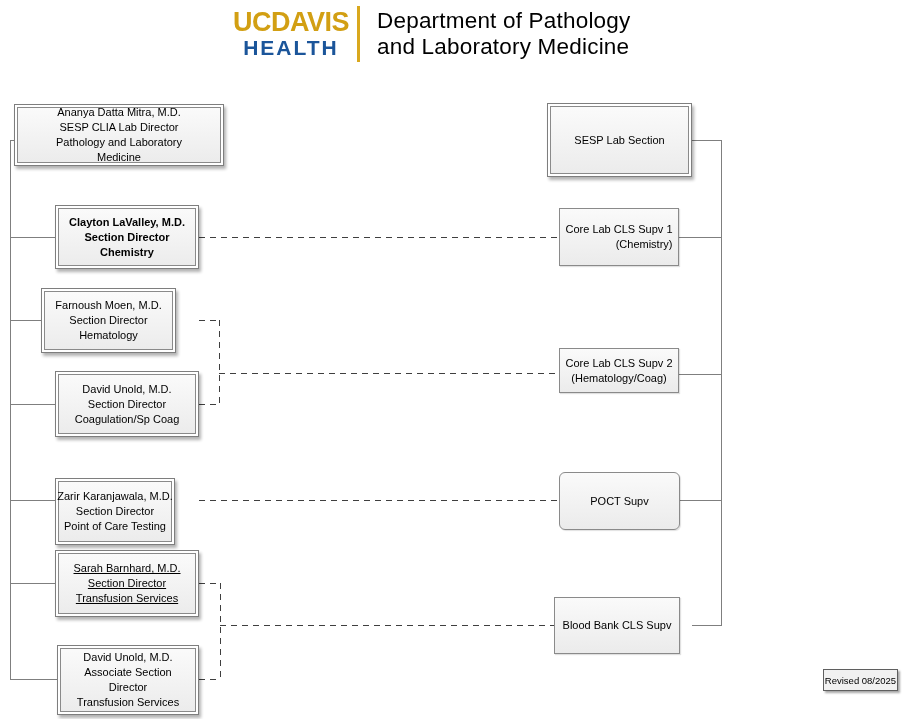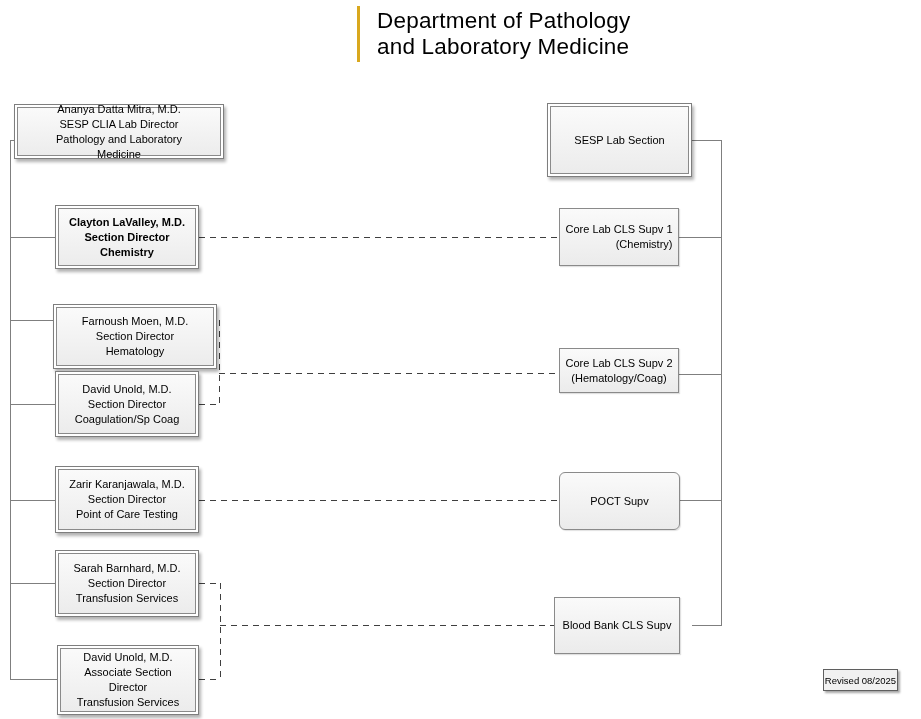--- a/index.html
+++ b/index.html
@@ -42,20 +42,24 @@
   .dash-h{position:absolute;height:1px;z-index:1;
     background:repeating-linear-gradient(90deg,#3f3f3f 0 6px,transparent 6px 11px);}
   .dash-v{position:absolute;width:1px;z-index:1;
     background:repeating-linear-gradient(180deg,#3f3f3f 0 6px,transparent 6px 11px);}
 </style>
 </head>
 <body>
 
 <div id="canvas">
 
+  <div class="logo-block">
+    <div class="logo-line1"><span class="logo-uc">UC</span><span class="logo-davis">DAVIS</span></div>
+    <div class="logo-health">HEALTH</div>
+  </div>
   <div class="logo-divider"></div>
   <div class="dept-title">Department of Pathology
 and Laboratory Medicine</div>
 
   <div class="solid-v" style="left:10px;top:140px;height:540px;"></div>
   <div class="solid-h" style="left:10px;top:140px;width:5px;"></div>
   <div class="solid-h" style="left:10px;top:237px;width:45px;"></div>
   <div class="solid-h" style="left:10px;top:320px;width:45px;"></div>
   <div class="solid-h" style="left:10px;top:404px;width:45px;"></div>
   <div class="solid-h" style="left:10px;top:500px;width:45px;"></div>
@@ -73,37 +77,37 @@
   <div class="dash-h" style="left:199px;top:320px;width:21px;"></div>
   <div class="dash-v" style="left:219px;top:320px;height:85px;"></div>
   <div class="dash-h" style="left:219px;top:373px;width:340px;"></div>
   <div class="dash-h" style="left:199px;top:404px;width:21px;"></div>
   <div class="dash-h" style="left:199px;top:500px;width:360px;"></div>
   <div class="dash-h" style="left:199px;top:583px;width:22px;"></div>
   <div class="dash-v" style="left:220px;top:583px;height:96px;"></div>
   <div class="dash-h" style="left:220px;top:625px;width:346px;"></div>
   <div class="dash-h" style="left:199px;top:679px;width:22px;"></div>
 
-  <div class="node node-double" style="left:14px;top:104px;width:210px;height:55px;">Ananya Datta Mitra, M.D.
+  <div class="node node-double" style="left:14px;top:104px;width:210px;height:62px;">Ananya Datta Mitra, M.D.
 SESP CLIA Lab Director
 Pathology and Laboratory
 Medicine</div>
   <div class="node node-double" style="left:55px;top:205px;width:144px;height:64px;font-weight:bold;">Clayton LaValley, M.D.
 Section Director
 Chemistry</div>
-  <div class="node node-double" style="left:53px;top:288px;width:164px;height:65px;margin-top:16px;">Farnoush Moen, M.D.
+  <div class="node node-double" style="left:41px;top:288px;width:135px;height:65px;">Farnoush Moen, M.D.
 Section Director
 Hematology</div>
   <div class="node node-double" style="left:55px;top:371px;width:144px;height:66px;">David Unold, M.D.
 Section Director
 Coagulation/Sp Coag</div>
-  <div class="node node-double" style="left:55px;top:466px;width:144px;height:67px;">Zarir Karanjawala, M.D.
+  <div class="node node-double" style="left:55px;top:478px;width:120px;height:67px;">Zarir Karanjawala, M.D.
 Section Director
 Point of Care Testing</div>
-  <div class="node node-double" style="left:55px;top:550px;width:144px;height:67px;">Sarah Barnhard, M.D.
+  <div class="node node-double" style="left:55px;top:550px;width:144px;height:67px;text-decoration:underline;">Sarah Barnhard, M.D.
 Section Director
 Transfusion Services</div>
   <div class="node node-double" style="left:57px;top:645px;width:142px;height:70px;">David Unold, M.D.
 Associate Section
 Director
 Transfusion Services</div>
 
   <div class="node node-double" style="left:547px;top:103px;width:145px;height:74px;">SESP Lab Section</div>
   <div class="node node-single" style="left:559px;top:208px;width:120px;height:58px;text-align:right;">Core Lab CLS Supv 1
 (Chemistry)</div>

